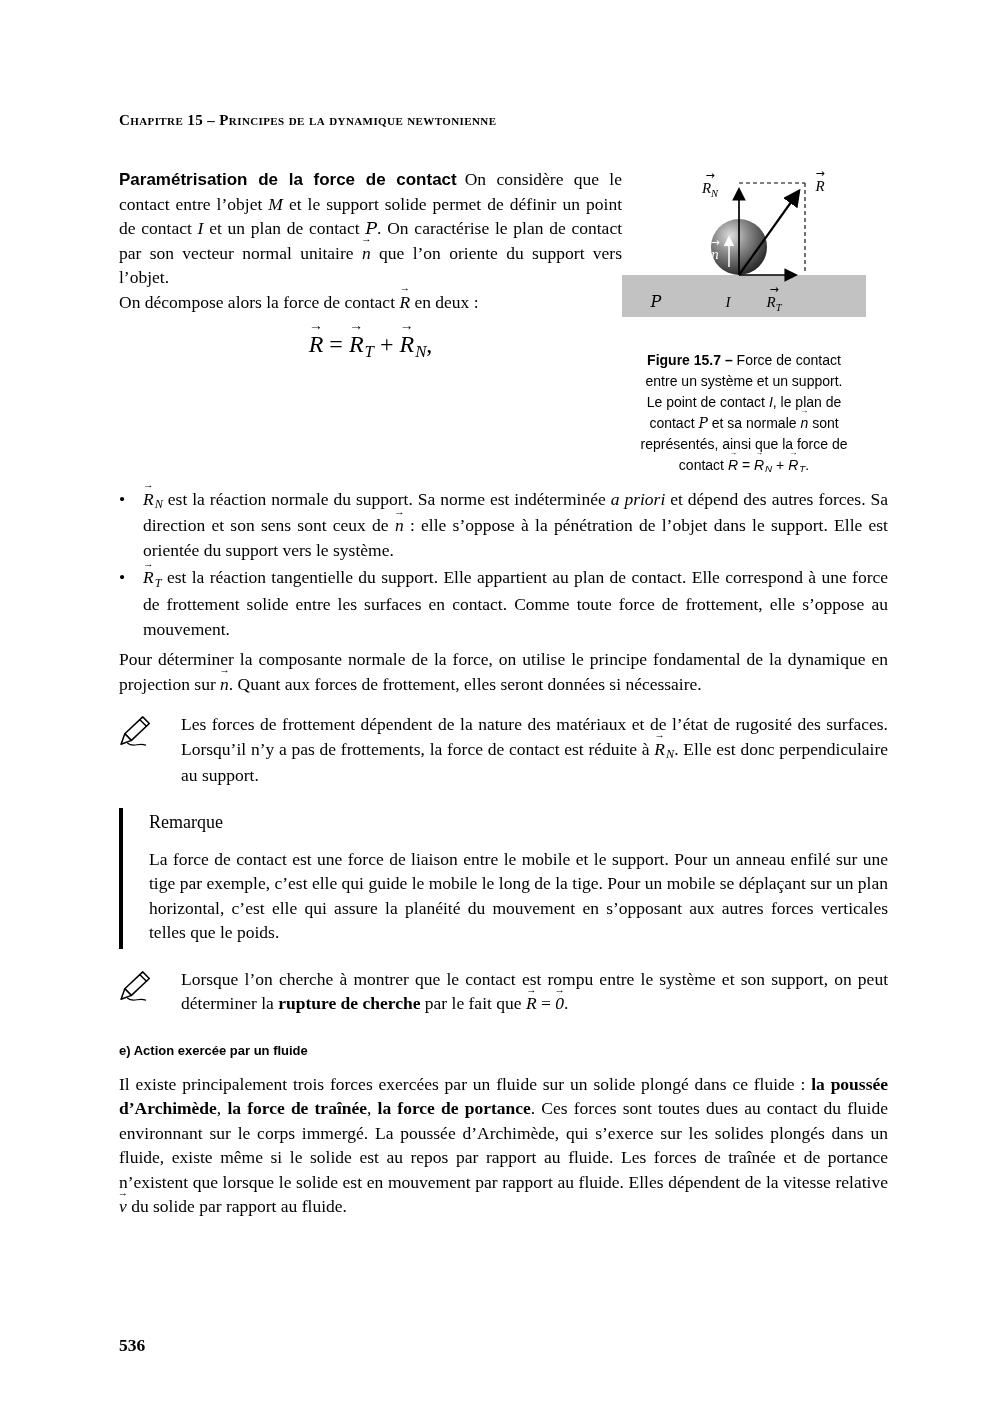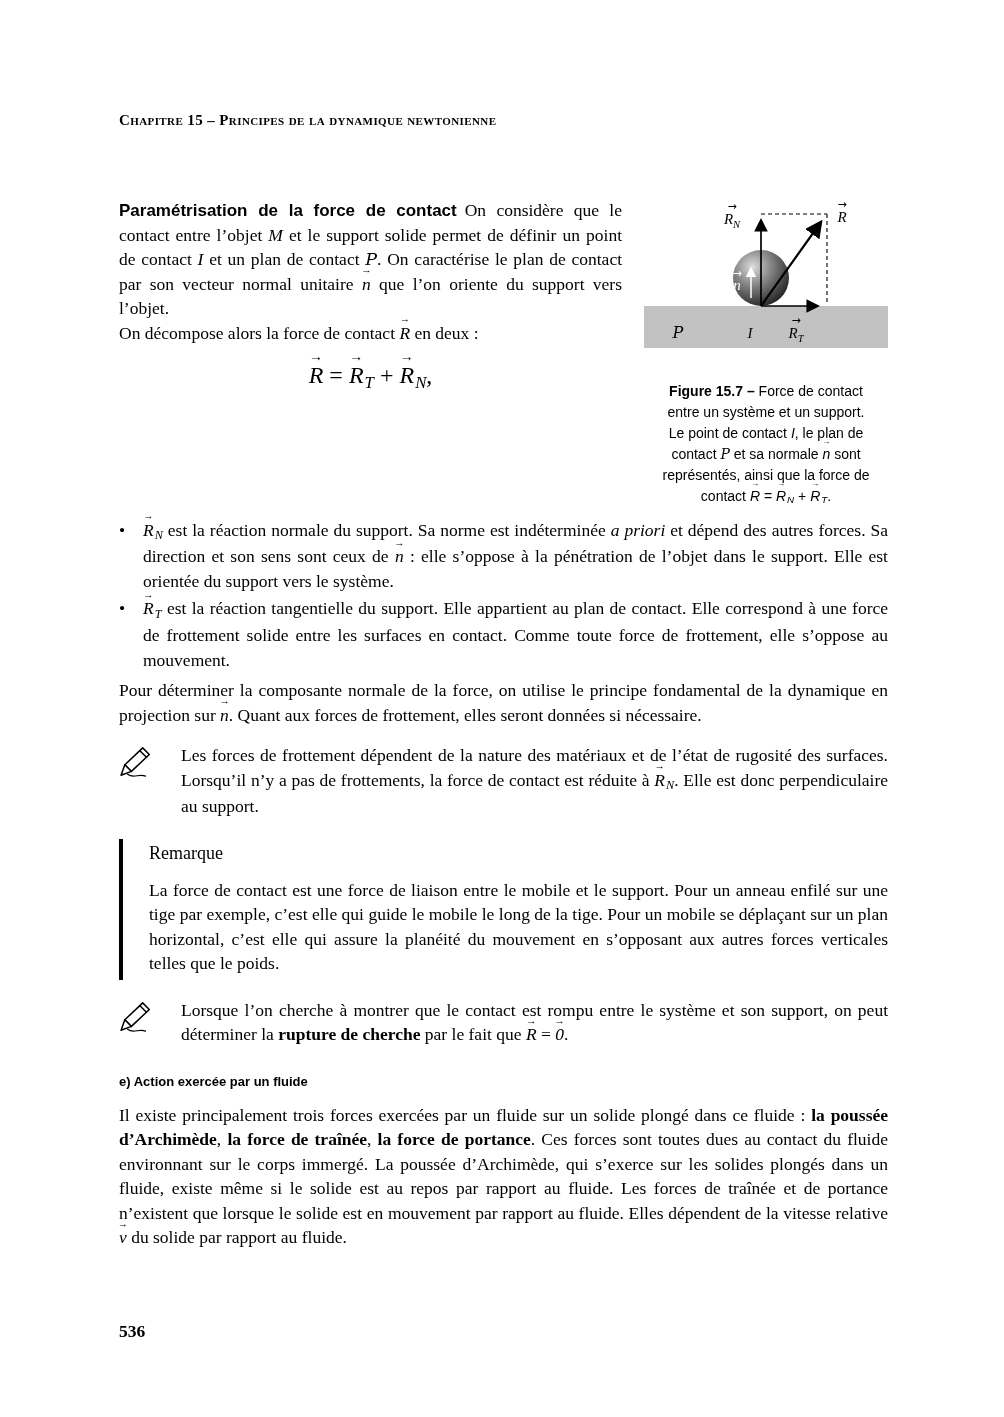--- a/index.html
+++ b/index.html
@@ -4,25 +4,25 @@
 <style>
   html,body{margin:0;padding:0;}
   body{
     width:1004px;height:1417px;box-sizing:border-box;position:relative;
     background:#ffffff;color:#000;overflow:hidden;
     padding:110px 116px 0 119px;
     font-family:"Liberation Serif",serif;font-size:17.5px;line-height:1.4;
   }
   .running-head{
     font-variant:small-caps;font-weight:bold;font-size:15px;letter-spacing:.4px;
-    margin-bottom:67px;
+    margin-bottom:36px;
   }
   p{margin:0;}
   .just{text-align:justify;}
-  .top-row{display:flex;gap:22px;margin-bottom:10px;}
+  .top-row{display:flex;margin-bottom:10px;}
   .col-text{width:503px;}
   .col-fig{width:244px;margin-top:-8px;}
   .inline-heading{font-family:"Liberation Sans",sans-serif;font-weight:bold;font-size:17px;margin-right:8px;}
   .eq{text-align:center;font-size:24px;margin:14px 0 8px;}
   .fig-caption{
     font-family:"Liberation Sans",sans-serif;font-size:14px;line-height:1.5;
     text-align:center;margin:14px 16px 0;
   }
   .bullets{margin-top:10px;}
   .bullet{display:flex;margin-bottom:3px;}
@@ -31,21 +31,21 @@
   .pfd{margin-top:6px;}
   .note{display:flex;margin:16px 0;}
   .note-icon{width:62px;flex:none;padding-top:3px;}
   .note-body{flex:1;text-align:justify;}
   .remark{border-left:4px solid #000;padding:2px 0 4px 26px;margin:20px 0 18px;}
   .remark-title{font-weight:normal;font-size:18px;margin:0 0 12px;}
   .section-heading{
     font-family:"Liberation Sans",sans-serif;font-weight:bold;font-size:13px;
     margin:26px 0 12px;
   }
-  .page-number{position:absolute;left:119px;bottom:74px;font-weight:bold;font-size:17.5px;}
+  .page-number{position:absolute;left:119px;bottom:60px;font-weight:bold;font-size:17.5px;}
   
   .b{font-weight:bold;}
   .i{font-style:italic;}
   .scr{font-family:"DejaVu Serif",serif;font-style:italic;}
   .sub{font-style:italic;font-size:.7em;vertical-align:-.28em;margin-left:1px;}
   .vec{position:relative;display:inline-block;font-style:italic;}
   .vec::after{
     content:"→";position:absolute;left:50%;top:-.66em;transform:translateX(-50%);
     font-size:.58em;font-style:normal;line-height:1;
   }

